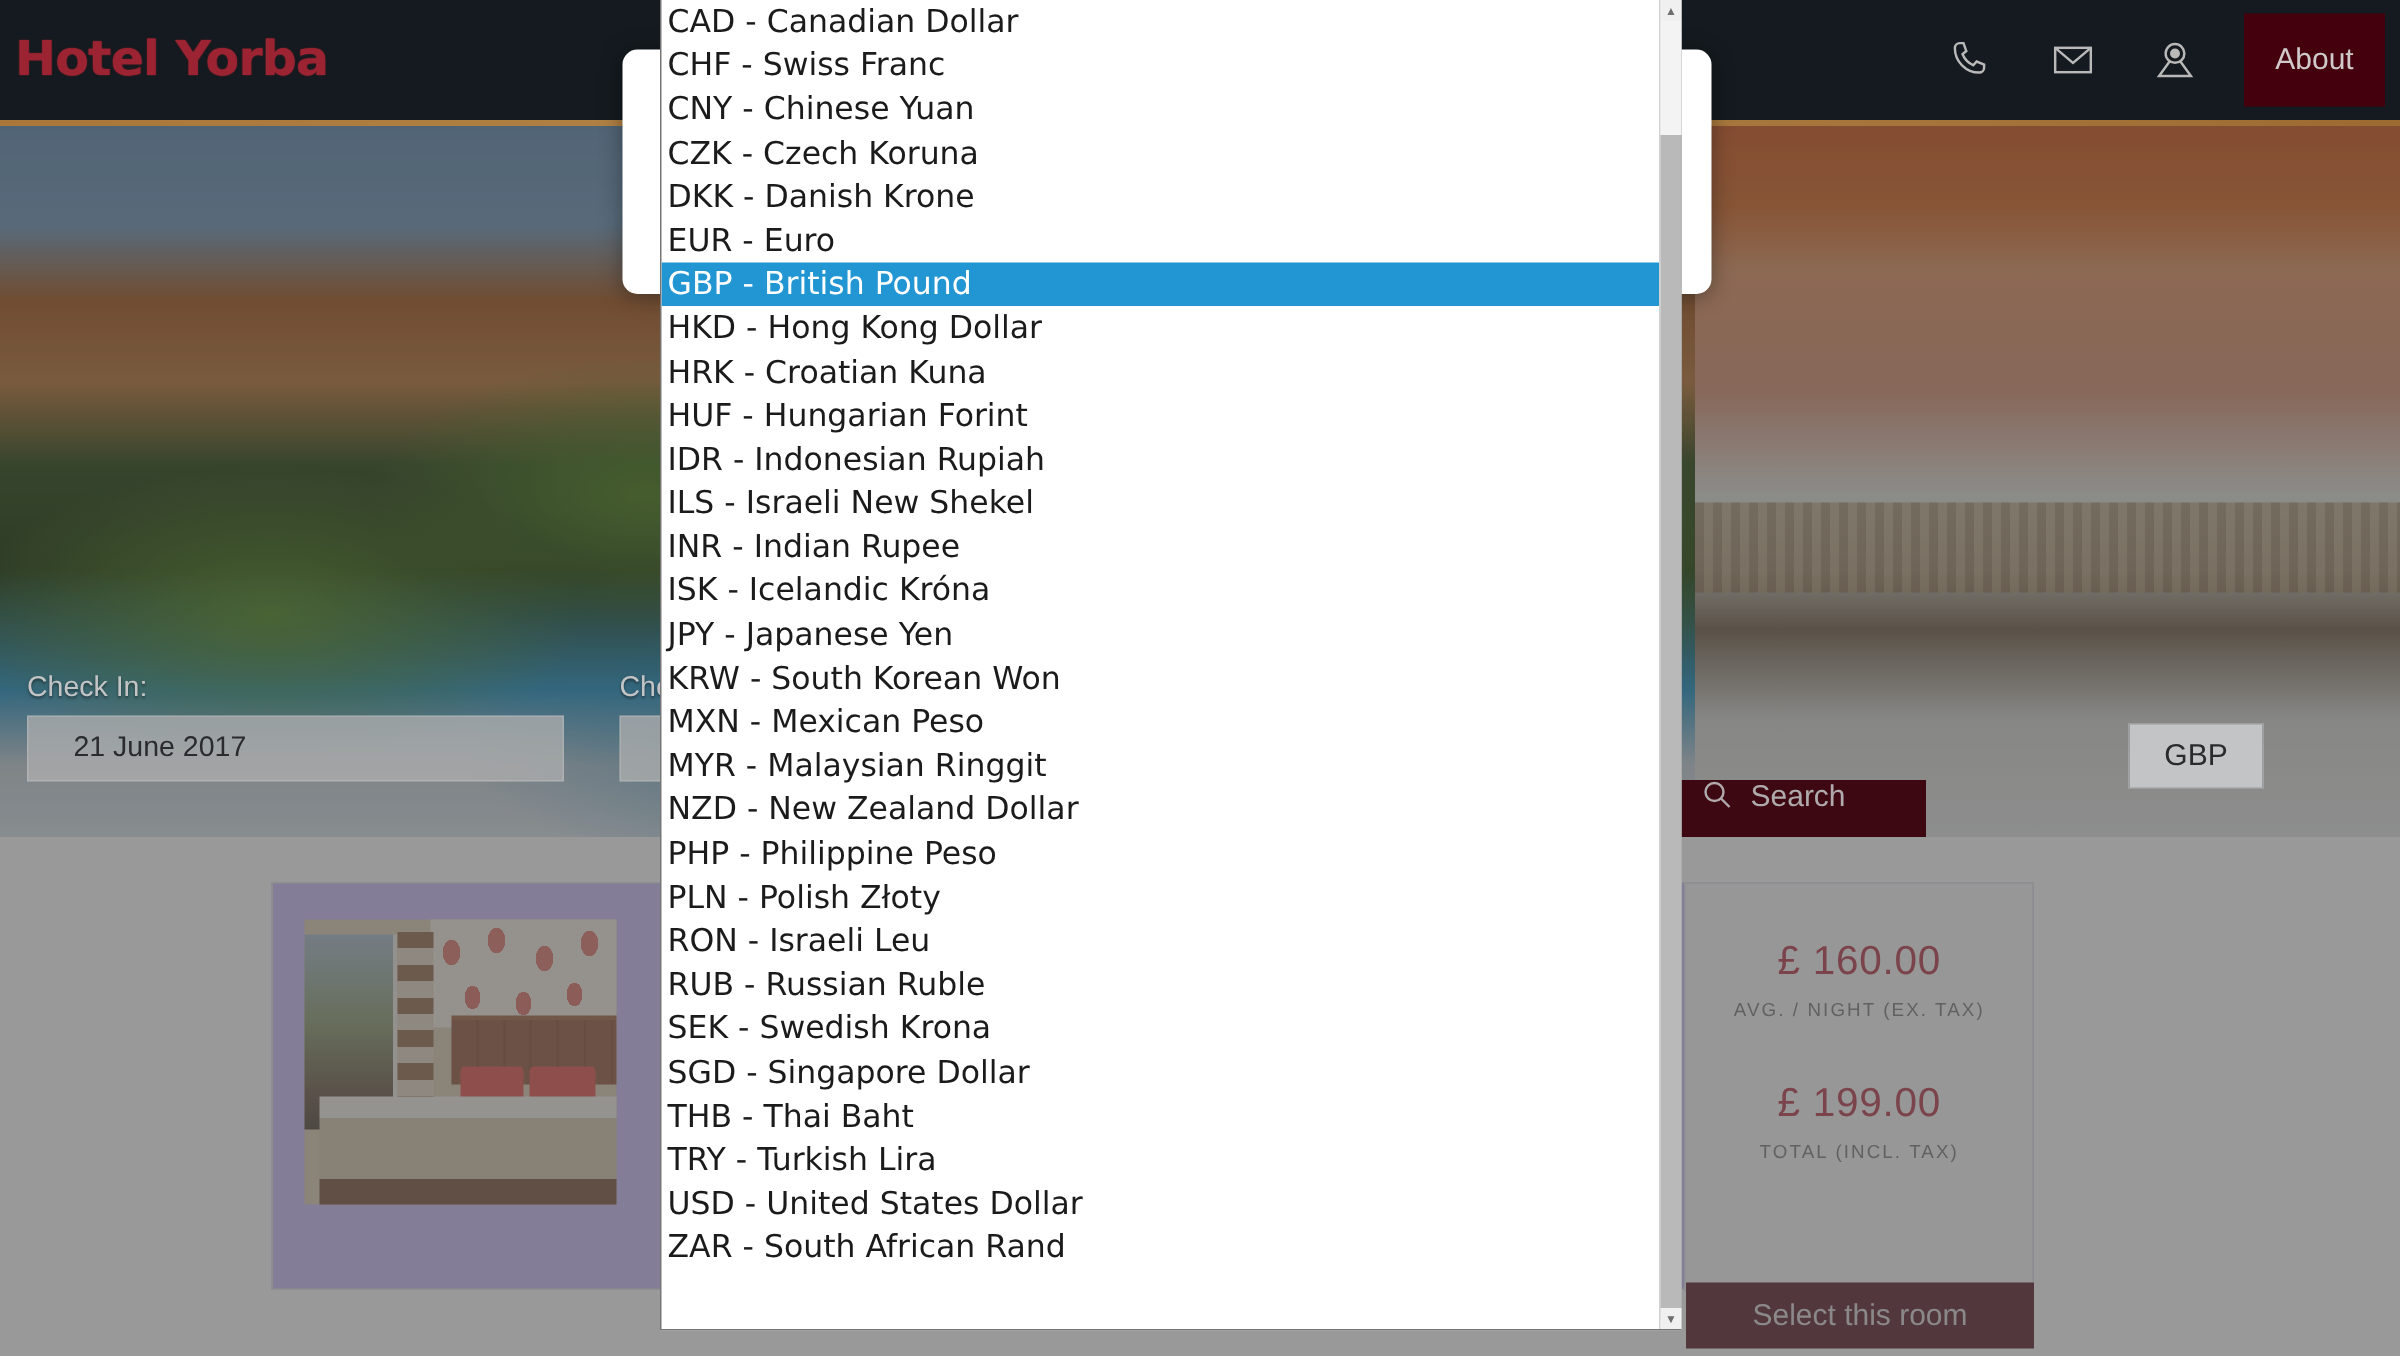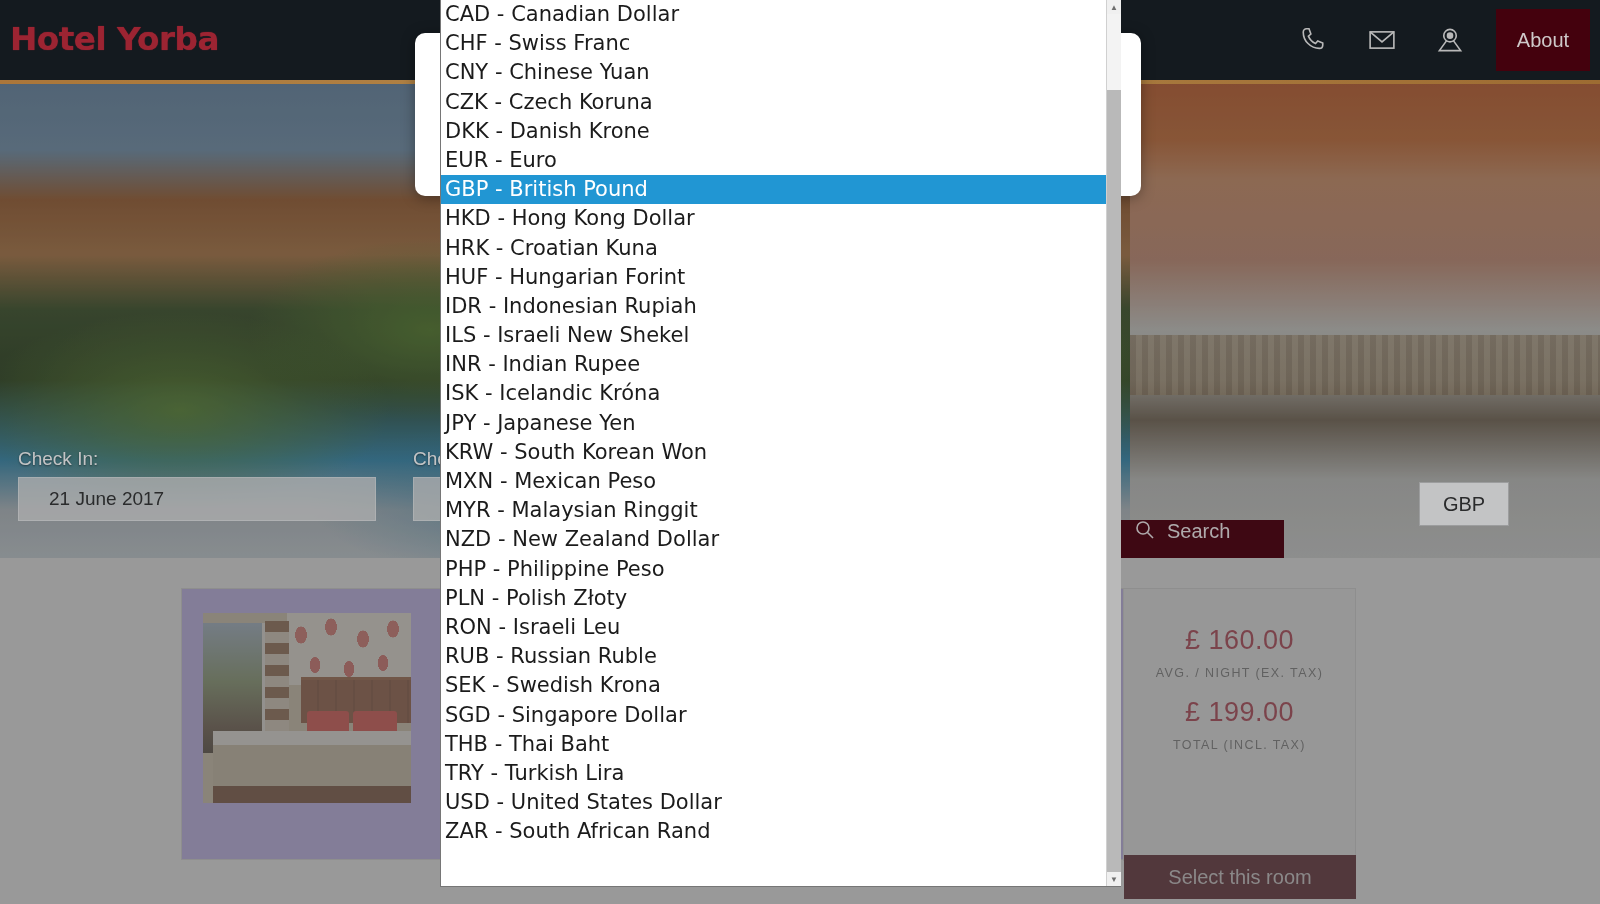--- a/index.html
+++ b/index.html
@@ -165,21 +165,21 @@
     position:absolute; left:10px; top:118px; width:198px; height:72px;
     background: linear-gradient(to bottom,#f4f0e8 0 14px, #cfc0a2 14px 55px, #6d3c21 55px 72px);
   }
   .price-panel {
     position:absolute; right:0; top:0; width:232px; height:272px;
     background:#fafafa; border-left:1px solid #e8e8e8;
     display:flex; flex-direction:column; align-items:center;
   }
   .price-main { color:#b01f33; font-size:27px; margin-top:36px; letter-spacing:.5px; }
   .price-cap { color:#6d6d6d; font-size:12.5px; letter-spacing:1.4px; margin-top:10px; }
-  .price-main2 { color:#b01f33; font-size:27px; margin-top:17px; letter-spacing:.5px; }
+  .price-main2 { color:#b01f33; font-size:27px; margin-top:40px; letter-spacing:.5px; }
   .select-room-btn {
     position:absolute; left:0; bottom:-38px; width:232px; height:44px;
     background:#44010d; color:#d8d1d2; font-size:20px;
     display:flex; align-items:center; justify-content:center;
   }
   
   .dim-overlay {
     position:absolute; top:558px; left:0; width:1600px; height:346px;
     background: rgba(90,90,90,0.62); z-index: 4; pointer-events:none;
   }

